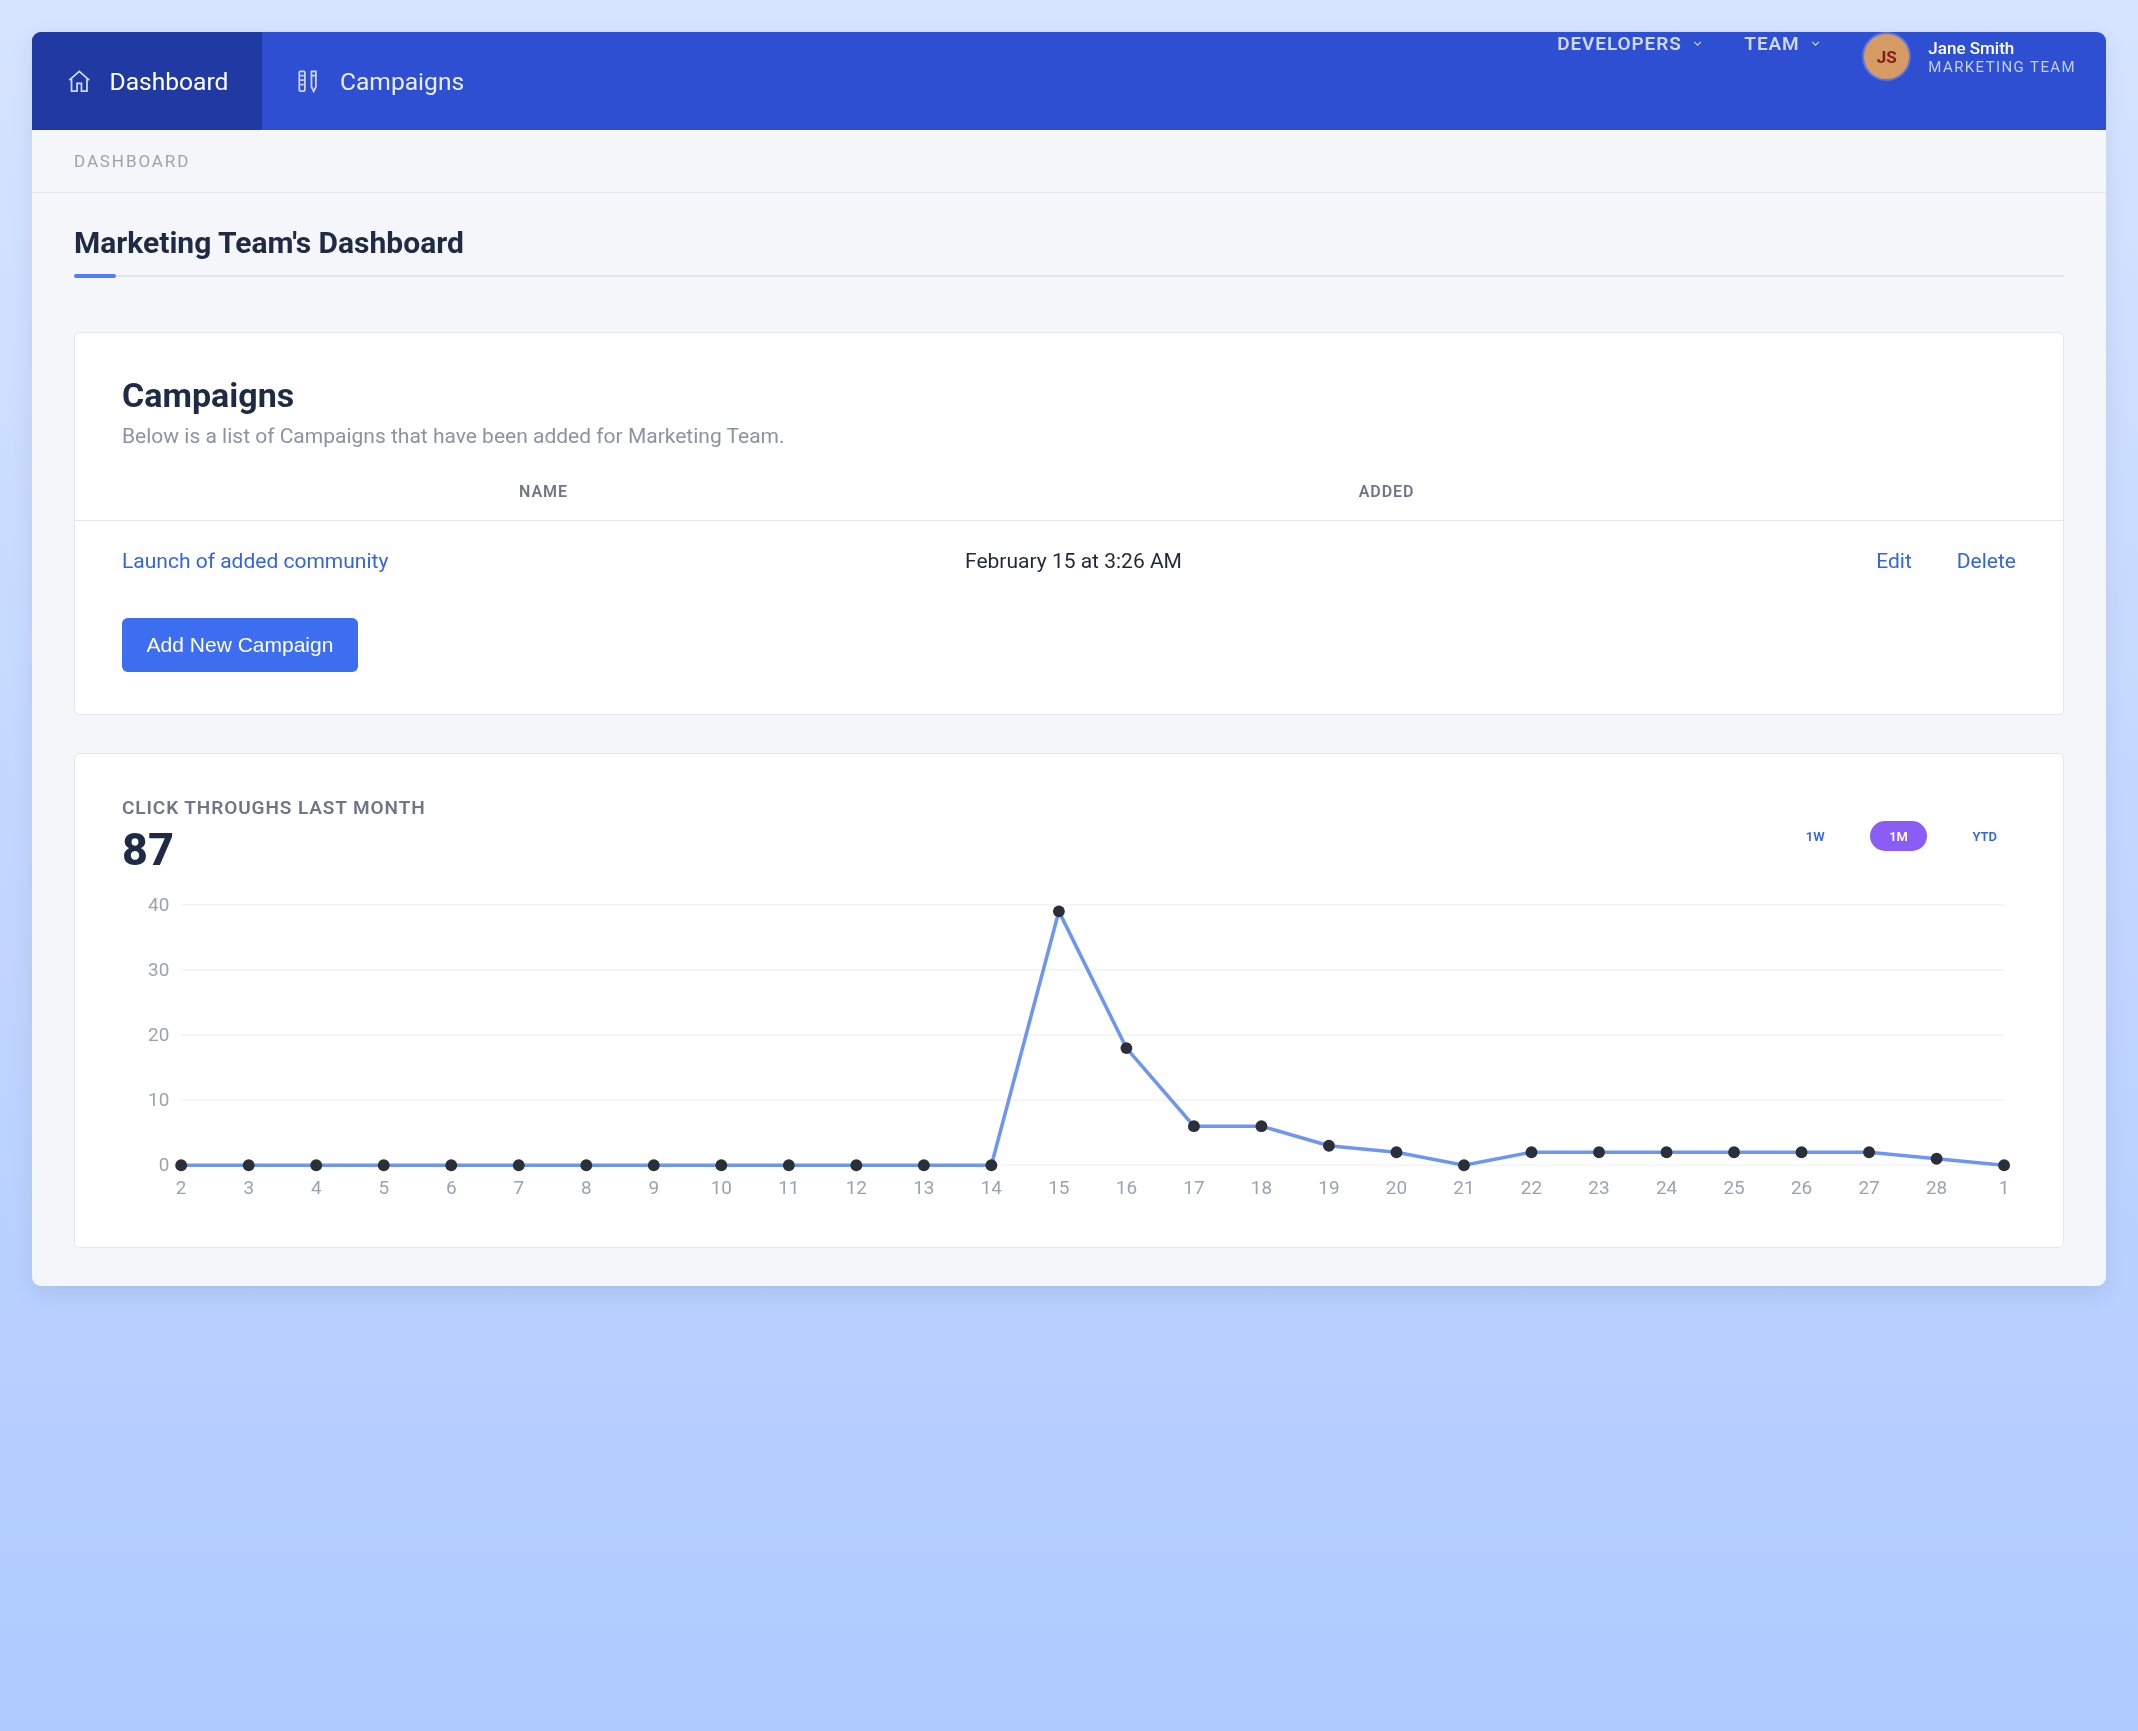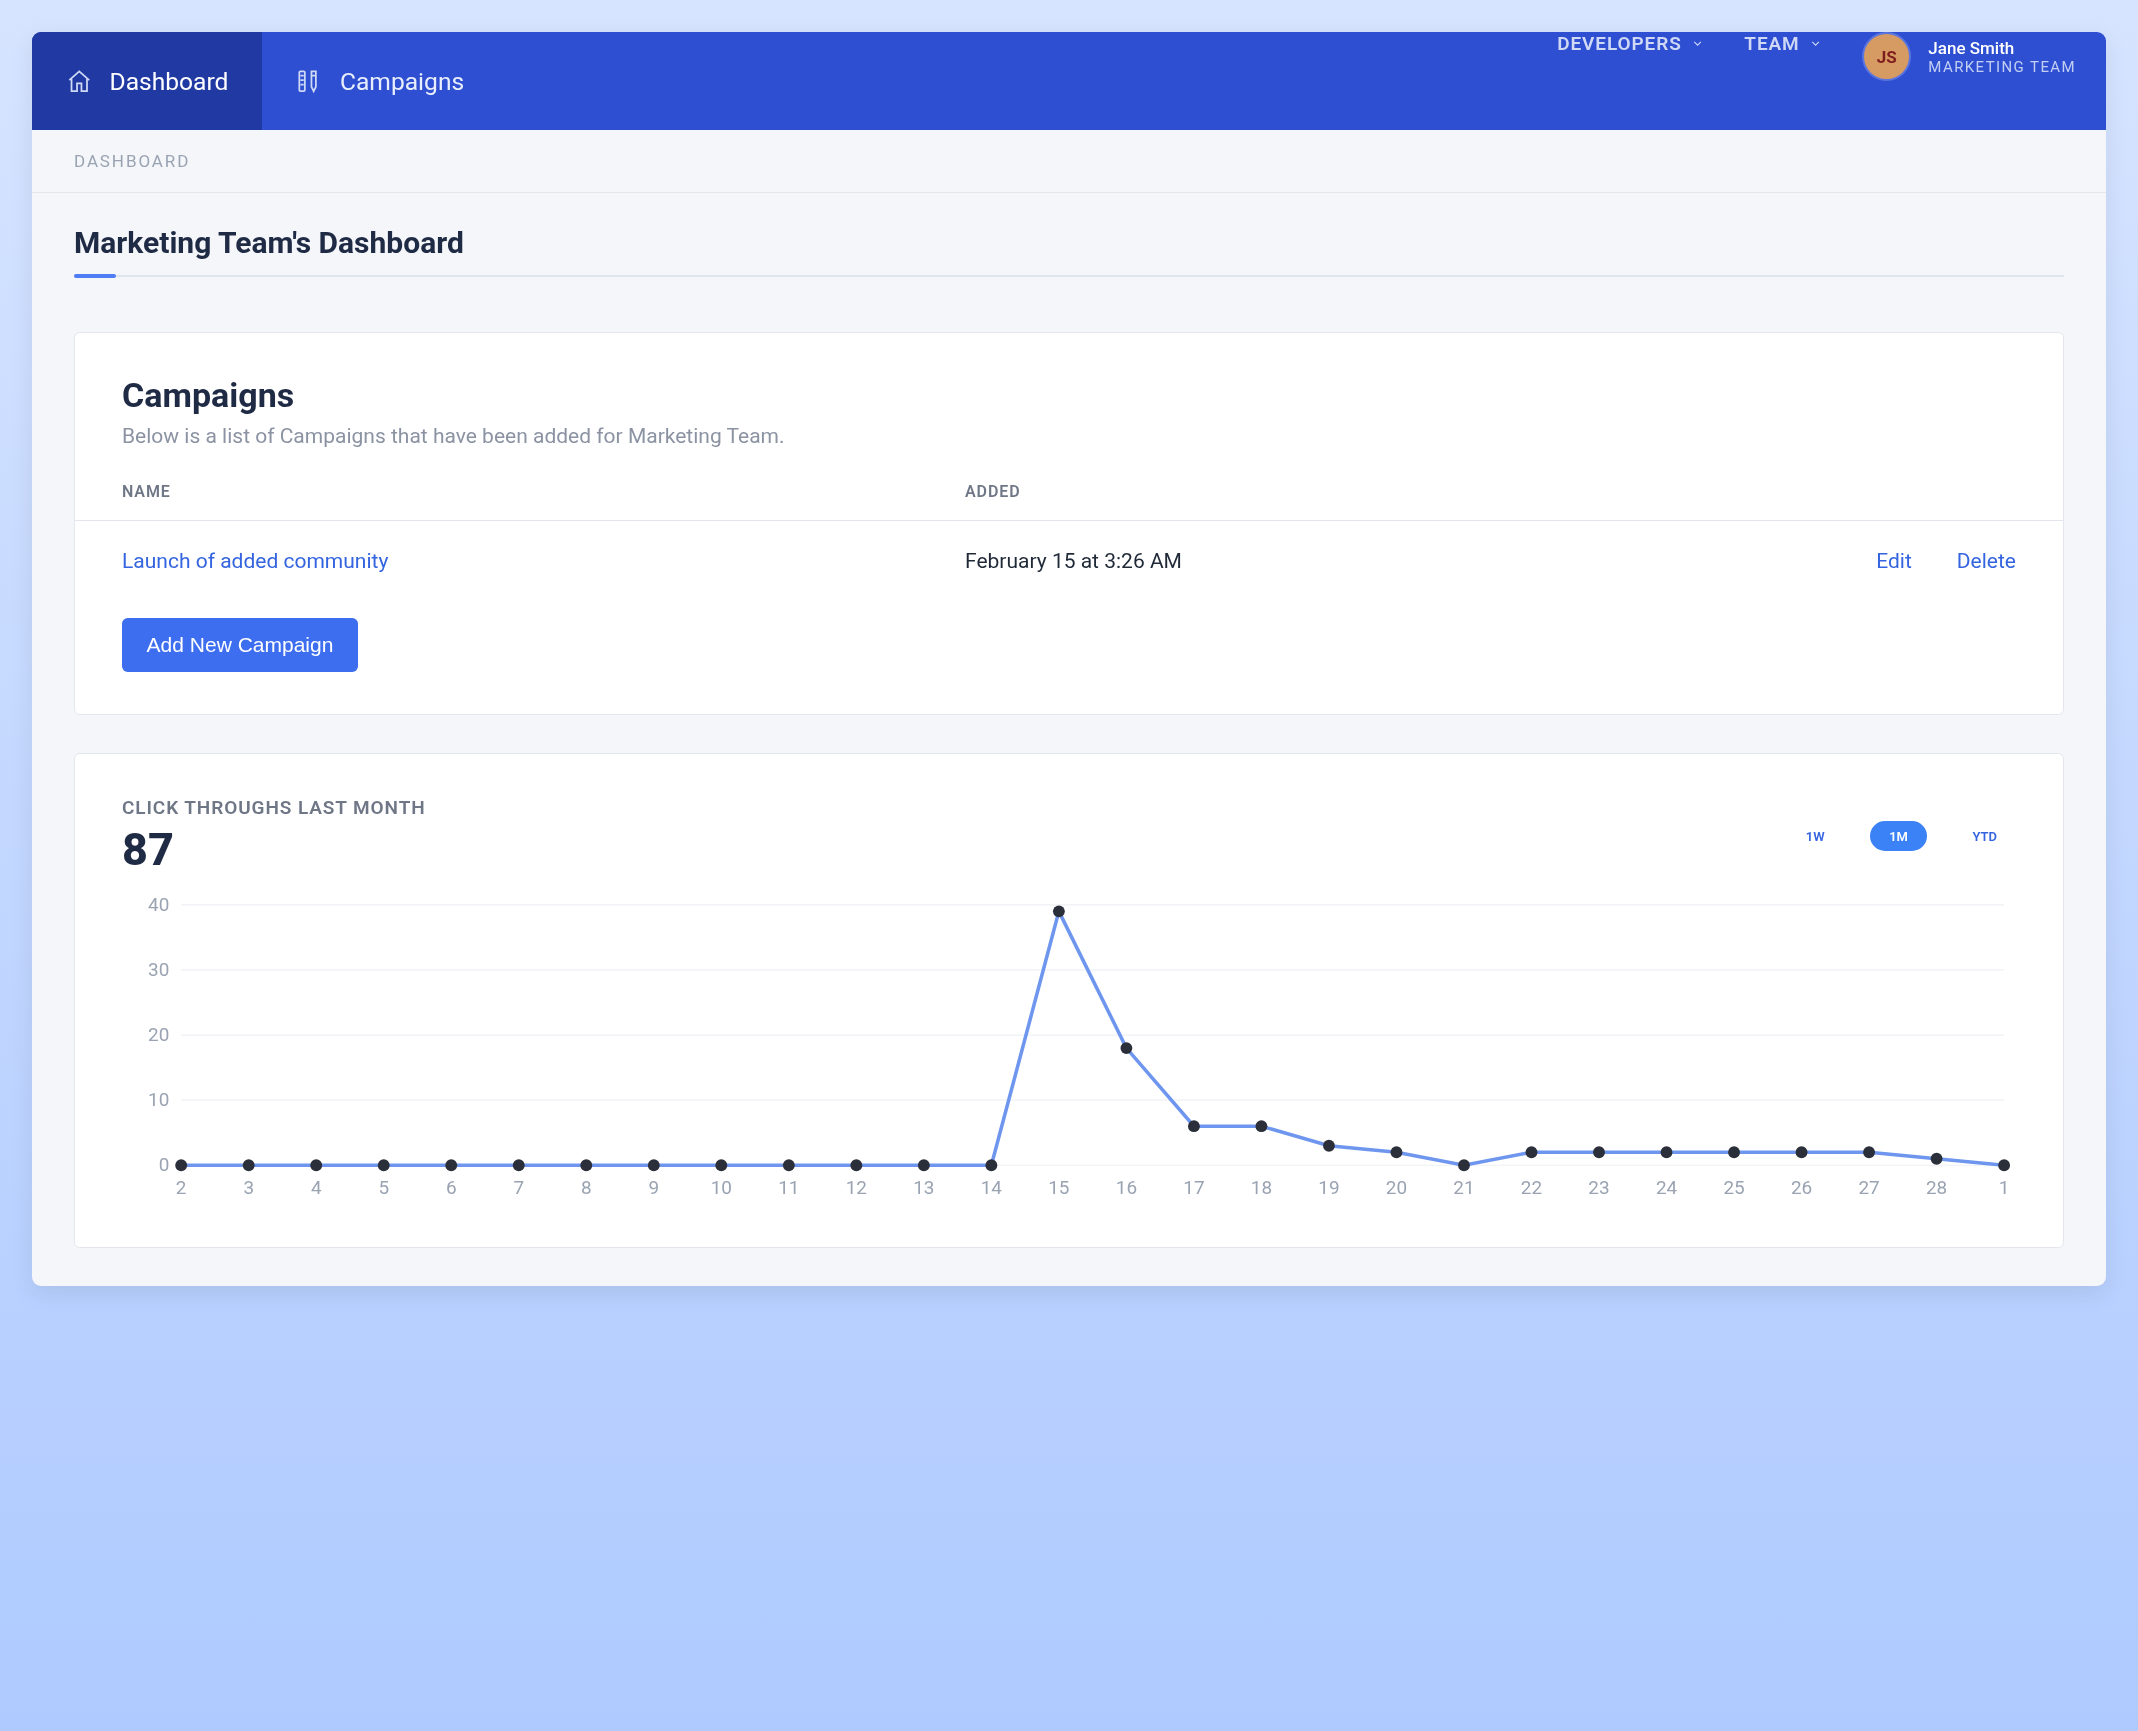--- a/index.html
+++ b/index.html
@@ -85,20 +85,21 @@
   
   .tbl { margin-top: 34px; width: 100%; }
   .tbl-head, .tbl-row {
     display: grid;
     grid-template-columns: 1fr 1fr 208px;
     align-items: center;
   }
   .tbl-head {
     font-size: 16px; letter-spacing: 0.9px; color: #6f7787; font-weight: 600;
     padding: 0 0 19px 0;
+    text-align: center;
   }
   .tbl-sep { height: 0.9px; background: #e3e6ec; margin: 0 -47px; }
   .tbl-row { padding: 28px 0; font-size: 21px; }
   .link { color: #3464e0; cursor: pointer; }
   .row-actions { display: flex; justify-content: flex-end; gap: 45px; }
   .btn {
     display: inline-flex; align-items: center;
     background: #3d6ef0; color: #fff; border: none; border-radius: 5.7px;
     font-size: 21px; padding: 15px 24.6px; cursor: pointer; margin-top: 17px;
   }
@@ -107,21 +108,21 @@
   .chart-card .chart-header {
     display: flex; align-items: center; justify-content: space-between;
   }
   .chart-label { font-size: 19px; letter-spacing: 0.9px; color: #6f7787; font-weight: 600; }
   .chart-big { font-size: 45px; font-weight: 800; color: #1f2a44; margin-top: 3.8px; }
   .range-toggle { display: flex; align-items: center; gap: 26.5px; }
   .range-btn {
     font-size: 13px; font-weight: 600; color: #3464e0; cursor: pointer;
     padding: 7.6px 19px; border-radius: 17px;
   }
-  .range-btn.active { background: #3b82f6; color: #fff; }
+  .range-btn.active { background: #8b5cf6; color: #fff; }
 
   
   .chart-wrap { margin-top: 17px; }
   svg text.tick { fill: #9aa3b2; font-size: 16px; }
   svg .grid line { stroke: #eef0f4; stroke-width: 1; }
   svg .series { fill: none; stroke: #6e96ee; stroke-width: 3; }
   svg .pt { fill: #2b2f3a; }
 </style>
 </head>
 <body>

